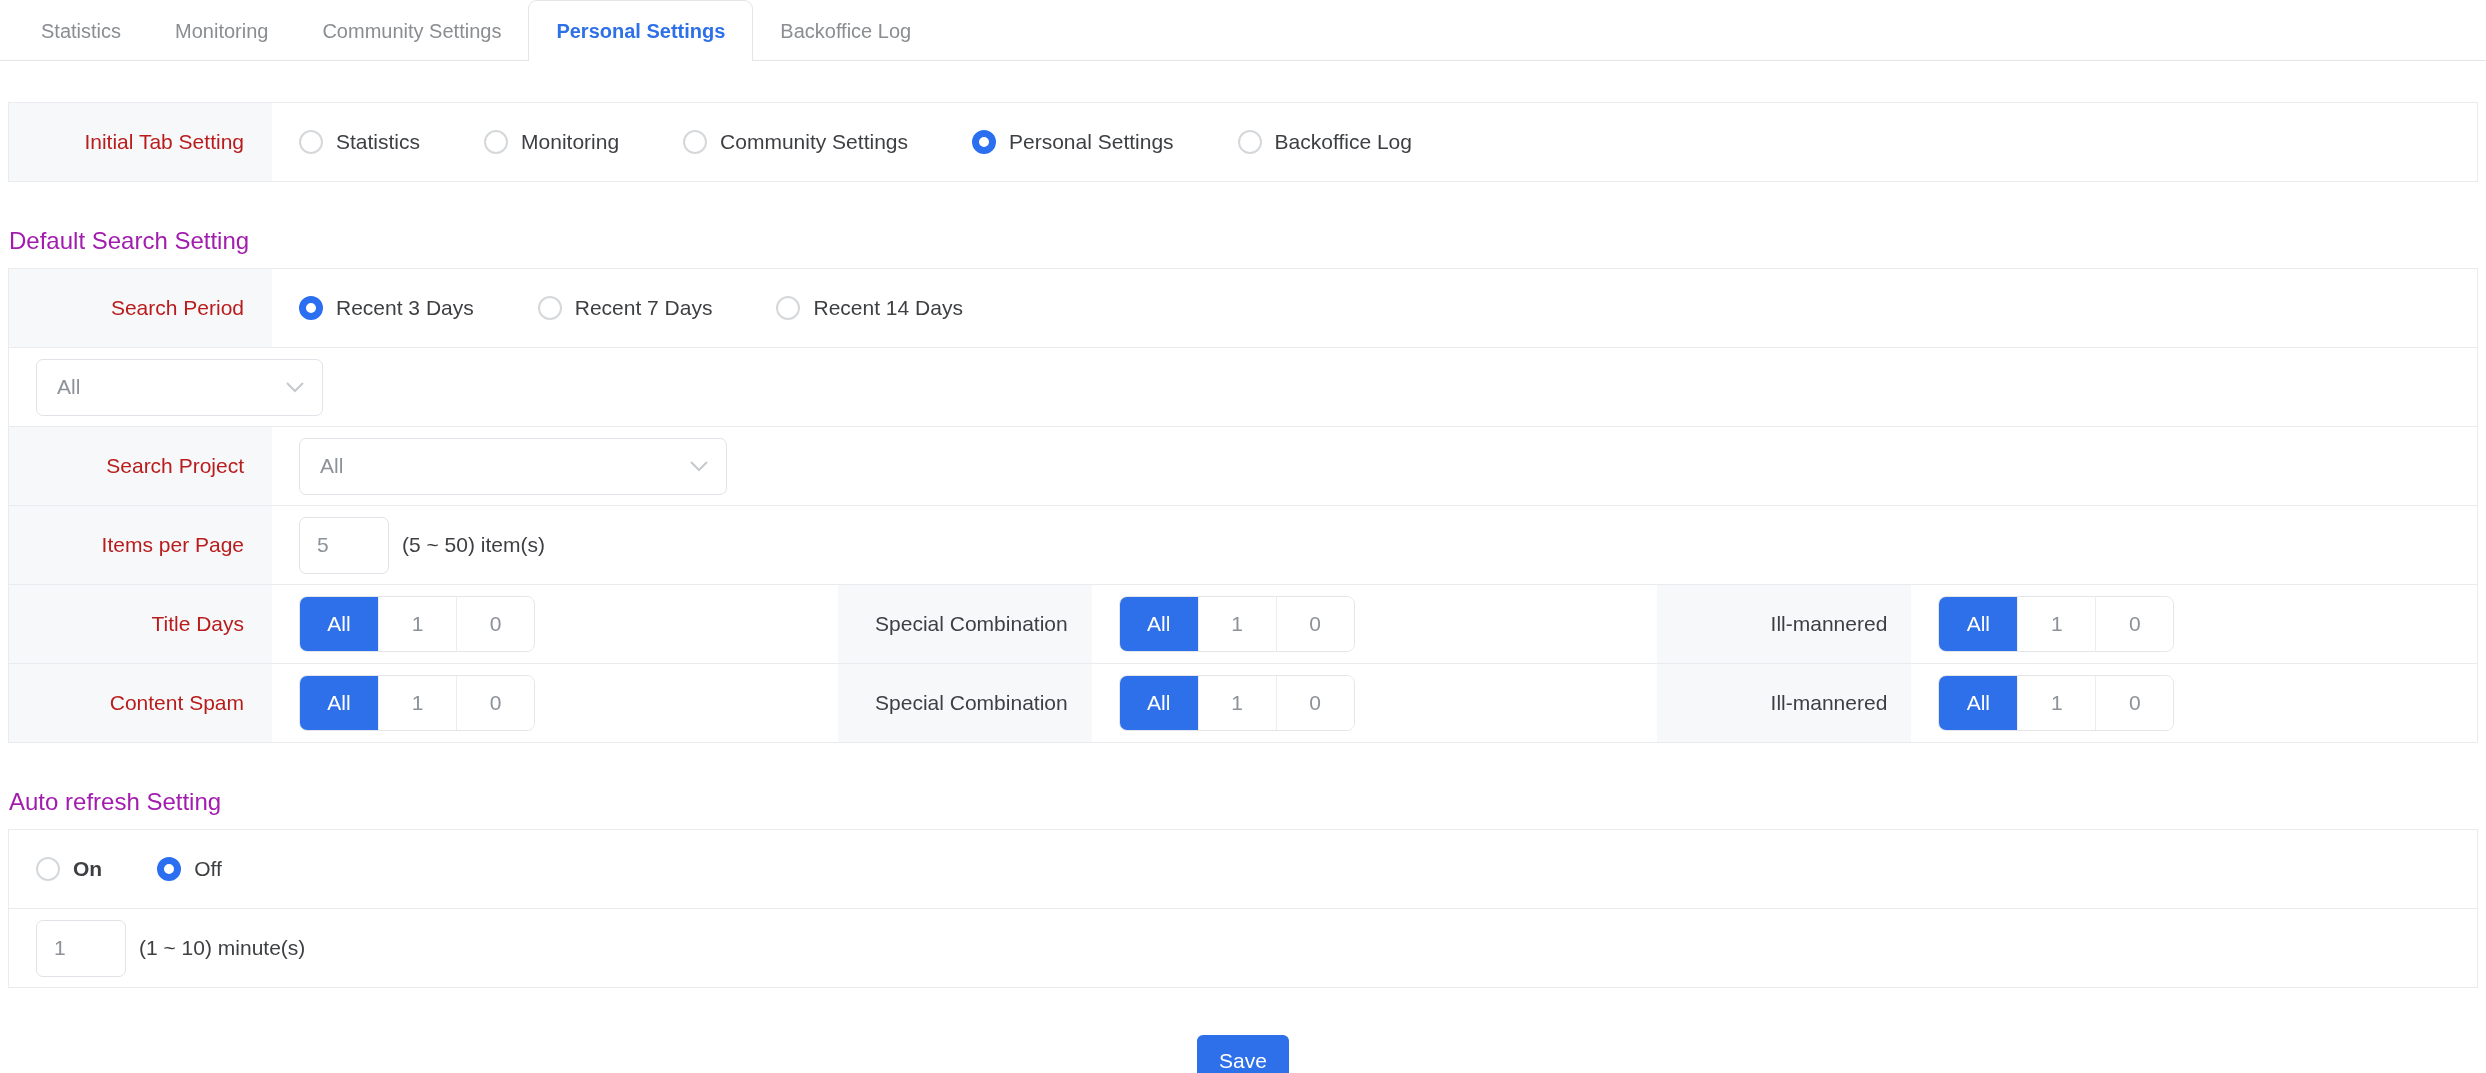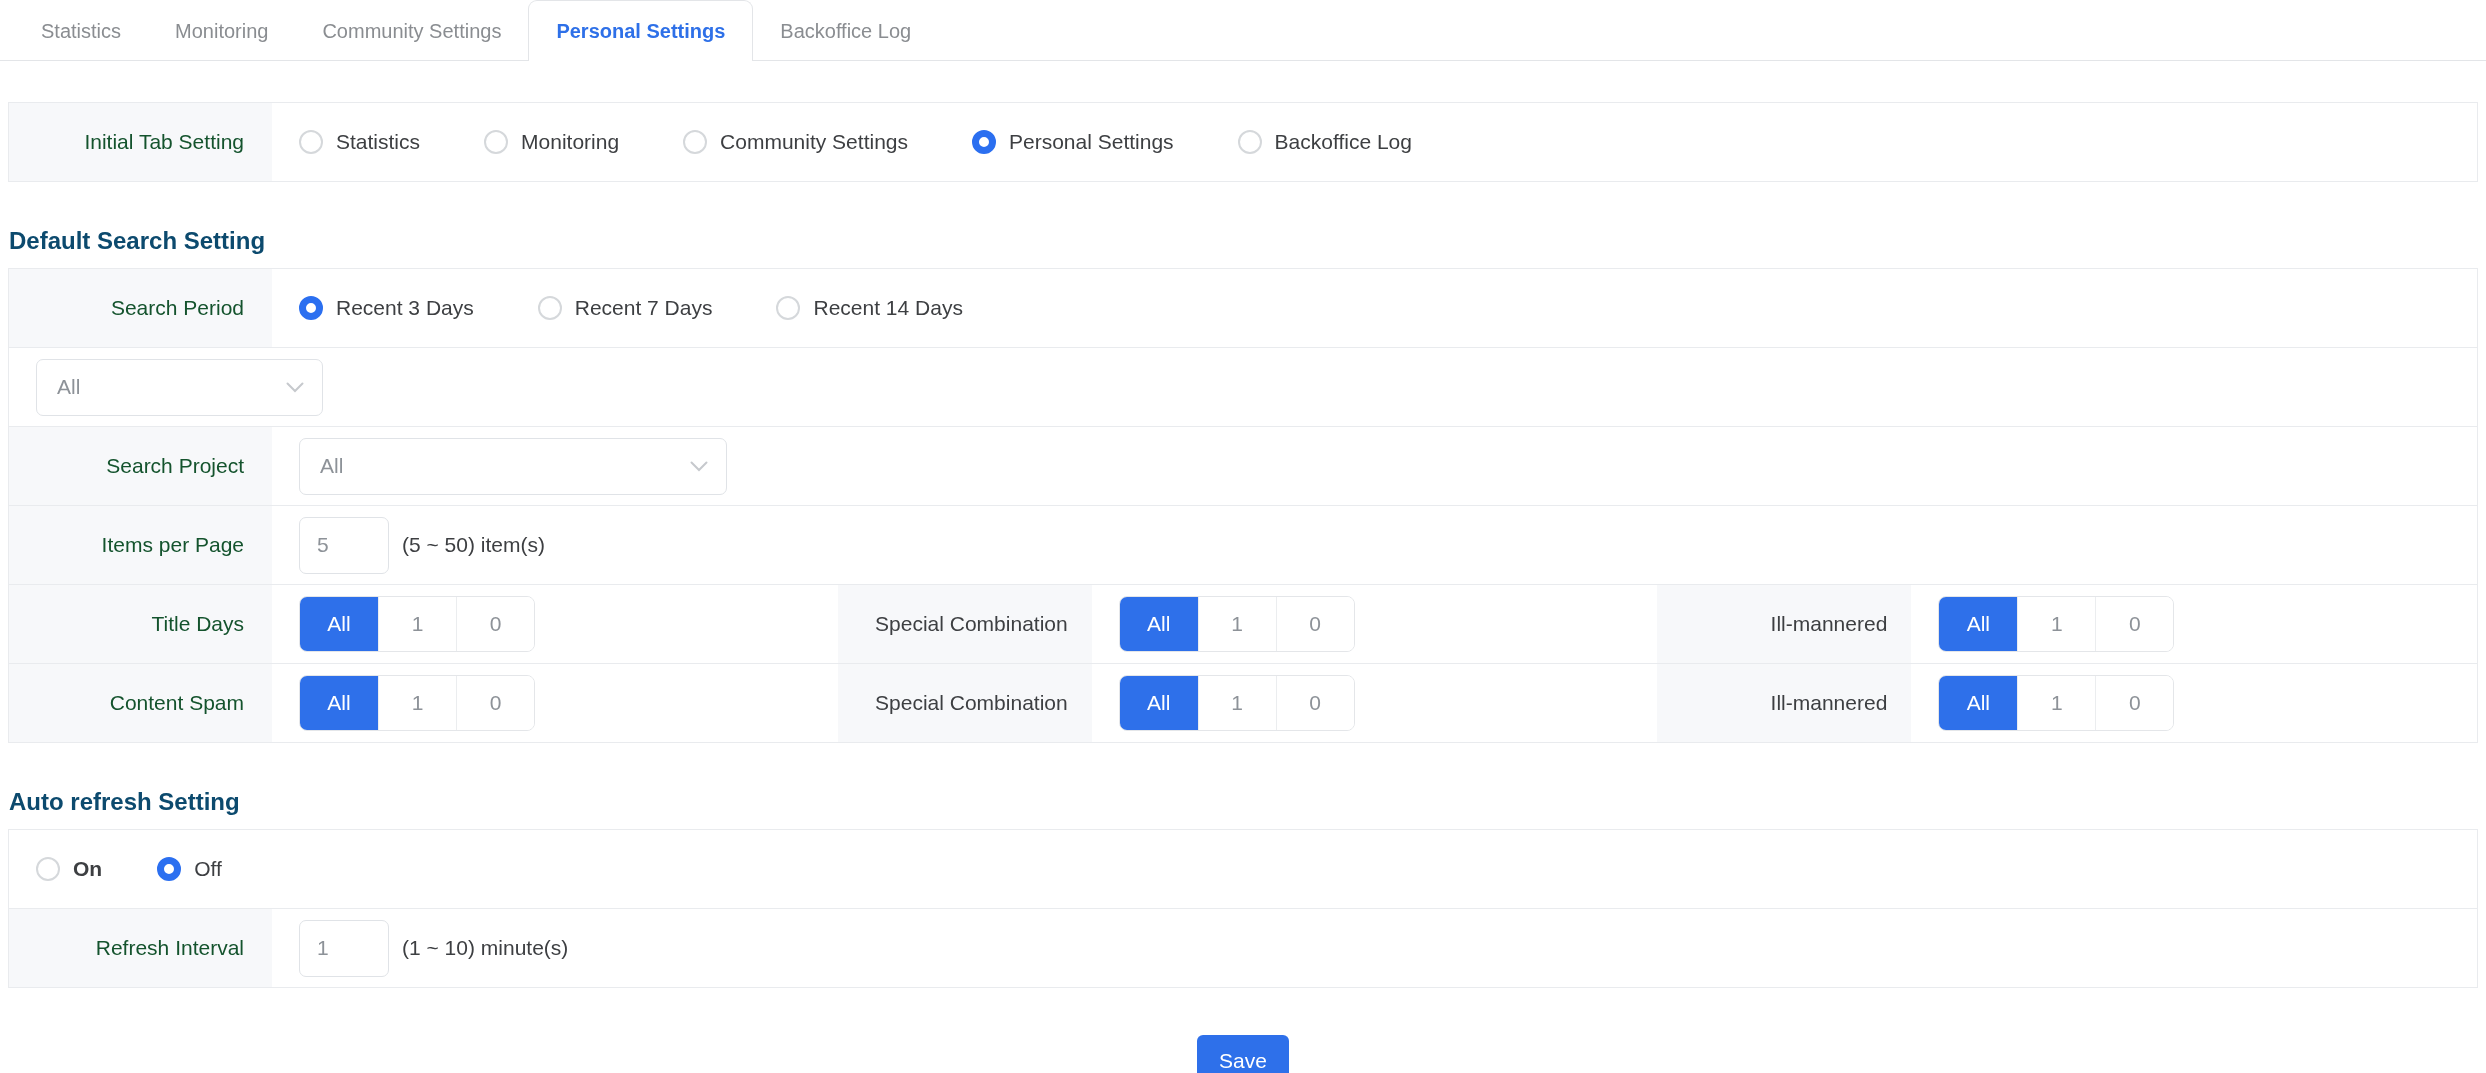--- a/index.html
+++ b/index.html
@@ -22,31 +22,31 @@
     font-size:20px;color:#8a8d91;cursor:pointer;z-index:1;white-space:nowrap;
   }
   .tab.active{
     height:61px;box-sizing:border-box;background:#fff;
     border:1px solid #e3e5e8;border-bottom:none;border-radius:9px 9px 0 0;
     color:#2e70e8;font-weight:700;z-index:2;
   }
   
   .content{margin:0 8px;}
   .section-title{
-    font-size:24px;font-weight:700;color:#0c4a6e;
+    font-size:24px;font-weight:400;color:#a21caf;
     margin:45px 0 13px 1px;
   }
   .table{border:1px solid #e9ebee;background:#fff;}
   .table.first{margin-top:41px;}
   .row{display:flex;align-items:stretch;height:78px;border-bottom:1px solid #e9ebee;}
   .row:last-child{border-bottom:none;}
   .cell-label{
     width:263px;min-width:263px;background:#f7f8fa;
     display:flex;align-items:center;justify-content:flex-end;
-    padding-right:28px;box-sizing:border-box;font-size:21px;color:#14532d;
+    padding-right:28px;box-sizing:border-box;font-size:21px;color:#b91c1c;
   }
   .cell-mid-label{
     width:254px;min-width:254px;background:#f7f8fa;
     display:flex;align-items:center;justify-content:flex-end;
     padding-right:24px;box-sizing:border-box;font-size:21px;color:#3d3f42;
   }
   .zone{flex:1;display:flex;align-items:center;padding-left:27px;}
   
   .radio-item{display:flex;align-items:center;margin-right:64px;cursor:pointer;}
   .radio{
@@ -255,21 +255,20 @@
           <span class="radio-label">On</span>
         </label>
         <label class="radio-item">
           <span class="radio checked"></span>
           <span class="radio-label">Off</span>
         </label>
       </div>
     </div>
 
     <div class="row">
-      <div class="cell-label">Refresh Interval</div>
       <div class="zone">
         <input class="num-input" type="text" value="1" style="">
         <span class="hint">(1 ~ 10) minute(s)</span>
       </div>
     </div>
 
   </div>
 
   <div class="save-row">
     <button class="save-btn">Save</button>

